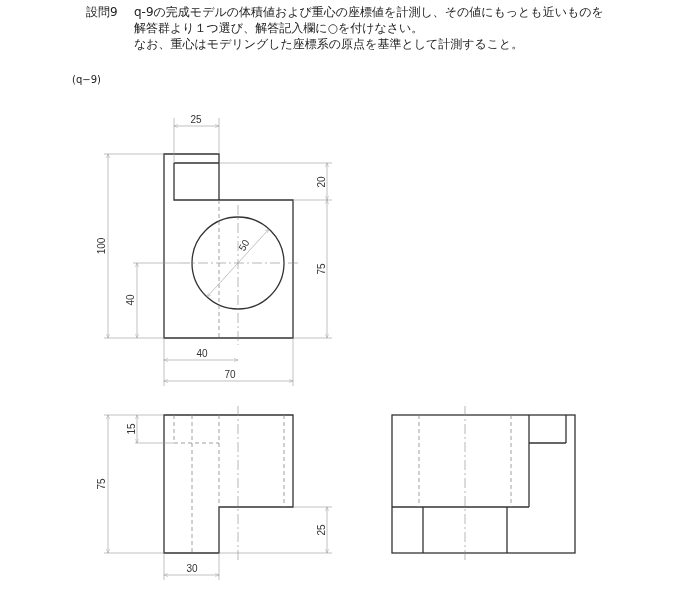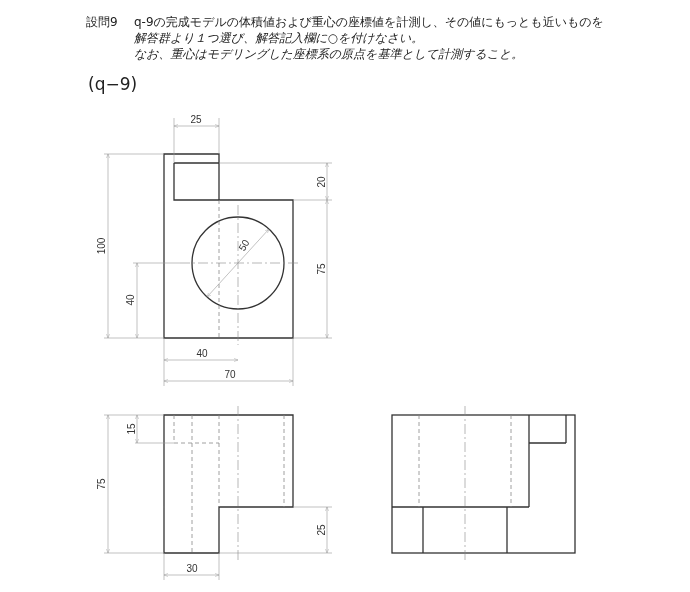--- a/index.html
+++ b/index.html
@@ -1,22 +1,22 @@
 <!DOCTYPE html>
 <html><head>
 <meta charset="utf-8">
 <style>
   html, body { margin: 0; padding: 0; background: #ffffff; }
   body { width: 690px; height: 592px; position: relative; overflow: hidden; font-family: "DejaVu Sans", sans-serif; color: #222; }
   .q-block { position: absolute; left: 86px; top: 4px; font-size: 12px; line-height: 16px; }
-  .q-row { display: flex; margin-top: 10px; }
+  .q-row { display: flex; }
   .q-num { width: 48px; flex-shrink: 0; }
   .q-line { white-space: nowrap; text-align: right; }
-  .q-indent { padding-left: 48px; white-space: nowrap; font-style: italic; }
-  .q-label { position: absolute; left: 88px; top: 74px; font-size: 17px; }
+  .q-indent { padding-left: 48px; white-space: nowrap; }
+  .q-label { position: absolute; left: 72px; top: 74px; font-size: 10px; }
   svg.drawing { position: absolute; left: 0; top: 0; }
   .outline { stroke: #333; stroke-width: 1.3; fill: none; }
   .hidden { stroke: #888; stroke-width: 0.8; stroke-dasharray: 4 3; fill: none; }
   .center { stroke: #888; stroke-width: 0.6; stroke-dasharray: 10 3 2 3; fill: none; }
   .dim { stroke: #999; stroke-width: 0.6; fill: none; }
   .dimtext { font-family: "Liberation Sans Narrow", "Liberation Sans", sans-serif; font-size: 10px; fill: #333; }
 </style>
 </head>
 <body>
 

